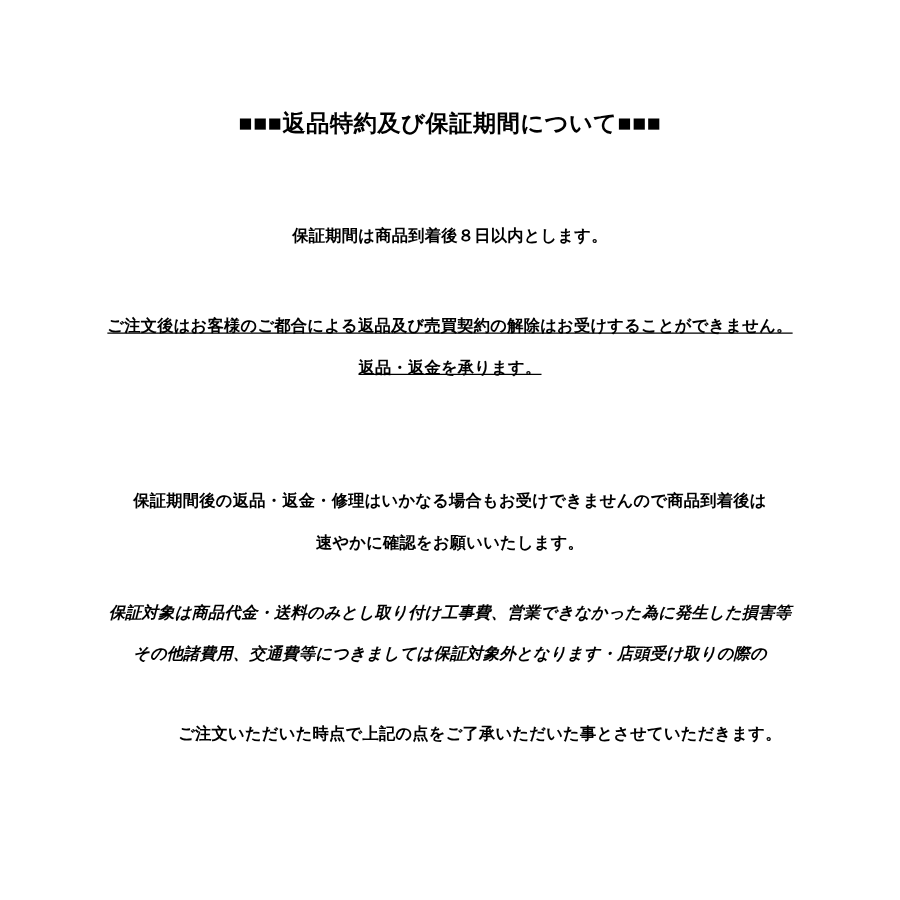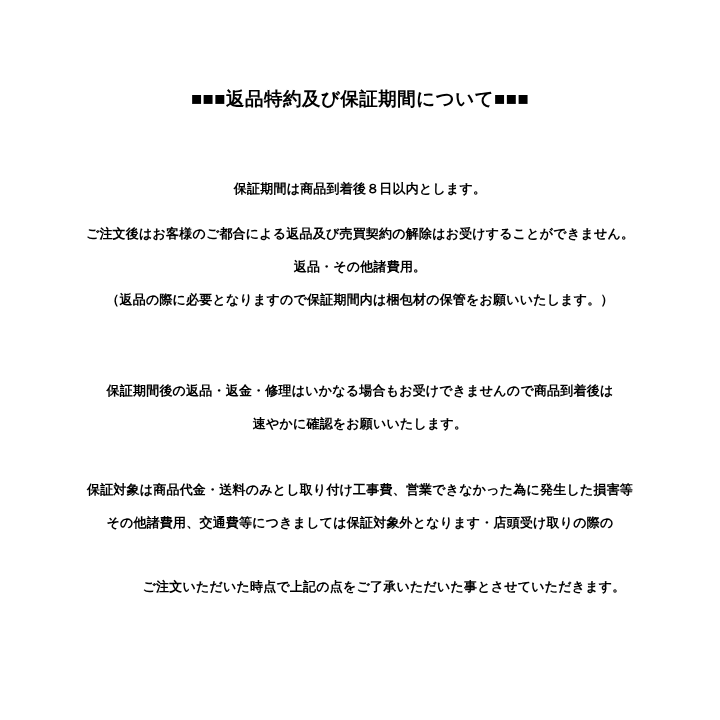--- a/index.html
+++ b/index.html
@@ -44,40 +44,39 @@
   .block p {
     margin: 0 0 0 0;
     padding: 0;
     font-size: 13px;
     font-weight: bold;
     line-height: 33px;
     white-space: nowrap;
     letter-spacing: 0.2px;
   }
   .b-warranty { top: 172px; }
-  .b-cancel   { top: 217px; }
-  .b-after    { top: 374px; }
-  .b-scope    { top: 473px; }
+  .b-cancel   { top: 244px; text-decoration: underline; }
+  .b-after    { top: 384px; }
+  .b-scope    { top: 473px; font-style: italic; }
   .b-consent  { top: 570px; margin-left: 24px; }
 </style>
 </head>
 <body>
 
 <div class="page">
 
   <h1 class="doc-title">■■■返品特約及び保証期間について■■■</h1>
 
   <section class="block b-warranty">
     <p>保証期間は商品到着後８日以内とします。</p>
   </section>
 
   <section class="block b-cancel">
     <p>ご注文後はお客様のご都合による返品及び売買契約の解除はお受けすることができません。</p>
-    <p>返品・その他諸費用。</p>
-    <p>（返品の際に必要となりますので保証期間内は梱包材の保管をお願いいたします。）</p>
+    <p>返品・返金を承ります。</p>
   </section>
 
   <section class="block b-after">
     <p>保証期間後の返品・返金・修理はいかなる場合もお受けできませんので商品到着後は</p>
     <p>速やかに確認をお願いいたします。</p>
   </section>
 
   <section class="block b-scope">
     <p>保証対象は商品代金・送料のみとし取り付け工事費、営業できなかった為に発生した損害等</p>
     <p>その他諸費用、交通費等につきましては保証対象外となります・店頭受け取りの際の</p>

